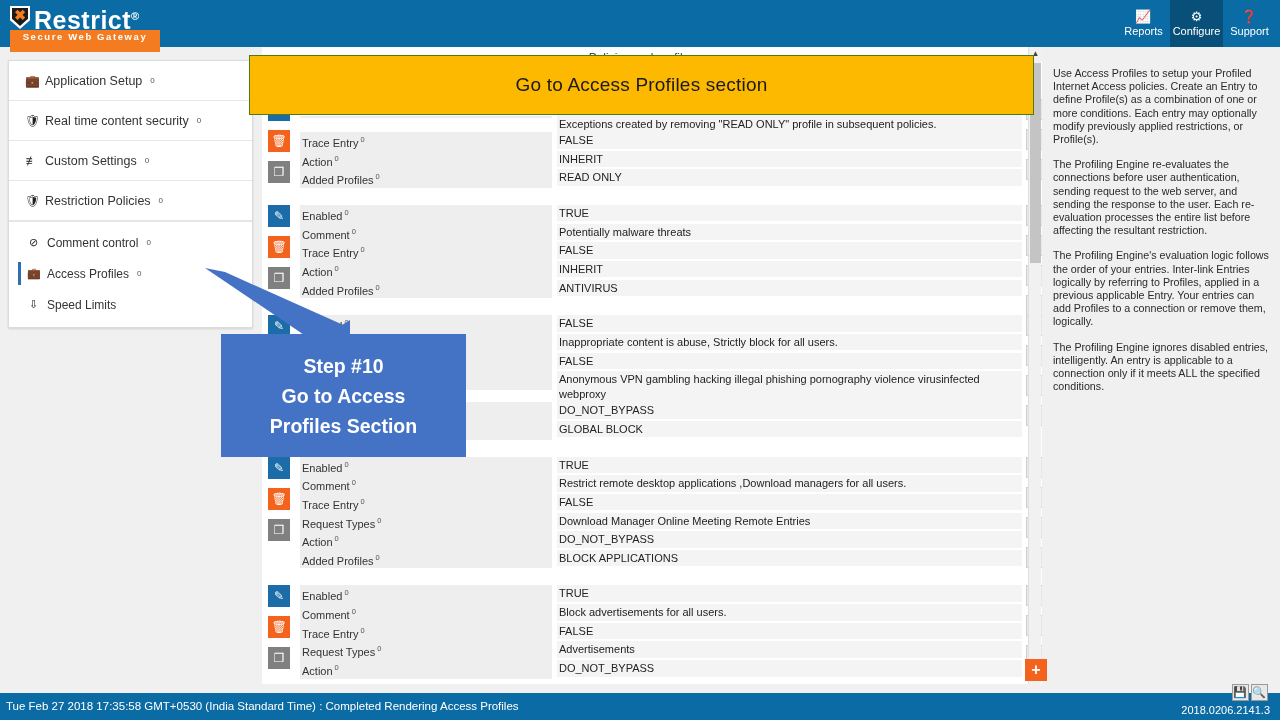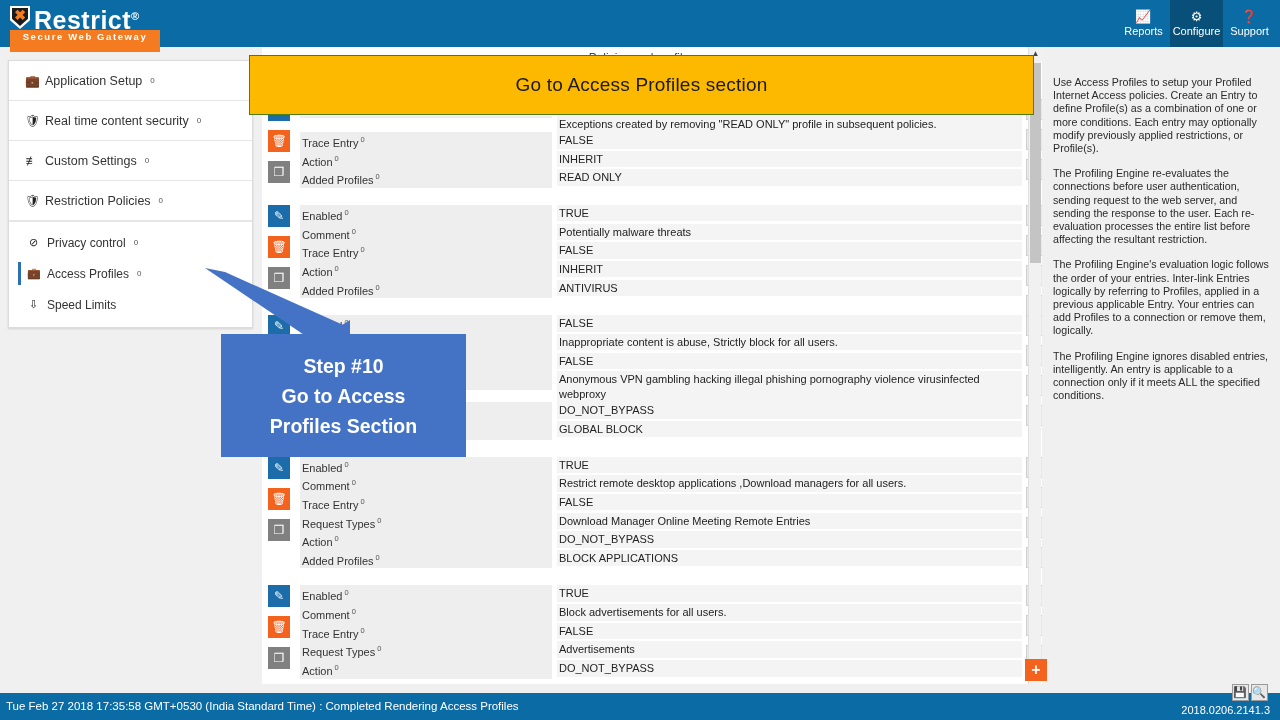--- a/index.html
+++ b/index.html
@@ -130,21 +130,21 @@
     font-size: 8px; text-align: center; line-height: 14px; color: #444;
     background: #f1f1f1; cursor: pointer;
   }
   .vscroll .thumb {
     position: absolute; top: 16px; left: 1px; width: 11px; height: 200px;
     background: #c4c4c4; cursor: pointer;
   }
 
   
   .help {
-    position: absolute; left: 1042px; top: 56px; width: 238px; height: 637px;
+    position: absolute; left: 1042px; top: 47px; width: 238px; height: 637px;
     background: #f0f0f0; padding: 20px 8px 0 11px; z-index: 6;
   }
   .help p {
     font-size: 10.7px; color: #2a2a2a; line-height: 13.2px; margin-bottom: 12px;
   }
 
   
   .banner {
     position: absolute; left: 249px; top: 55px; width: 785px; height: 60px;
     background: #fcb900; border: 1px solid #4d7c0f; z-index: 20;
@@ -224,21 +224,21 @@
       <span class="side-q">0</span>
     </div>
     <div class="side-item">
       <span class="side-ic">🛡</span>
       <span>Restriction Policies</span>
       <span class="side-q">0</span>
     </div>
     <div class="side-group">
       <div class="side-item side-sub">
         <span class="side-ic">⊘</span>
-        <span>Privacy control</span>
+        <span>Comment control</span>
         <span class="side-q">0</span>
       </div>
       <div class="side-item side-sub sel">
         <span class="side-ic">💼</span>
         <span>Access Profiles</span>
         <span class="side-q">0</span>
       </div>
       <div class="side-item side-sub">
         <span class="side-ic">⇩</span>
         <span>Speed Limits</span>

